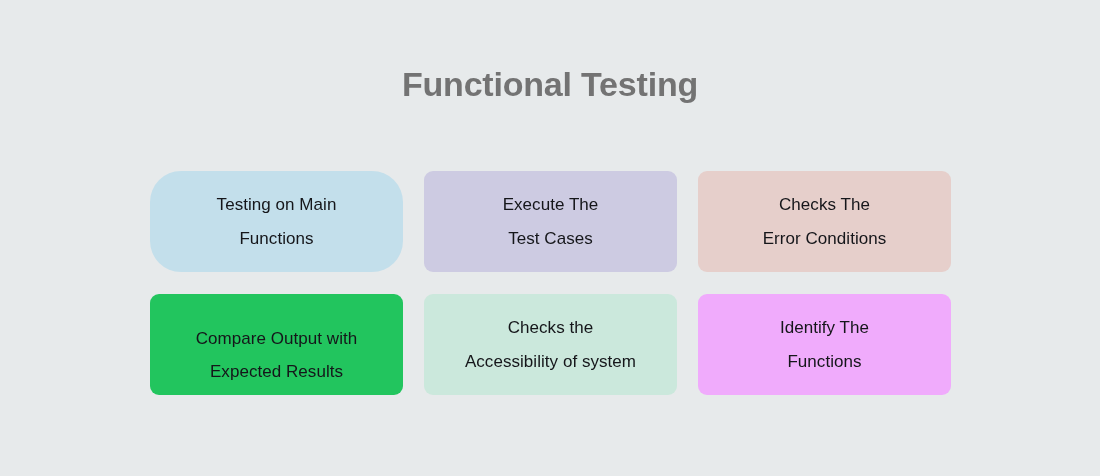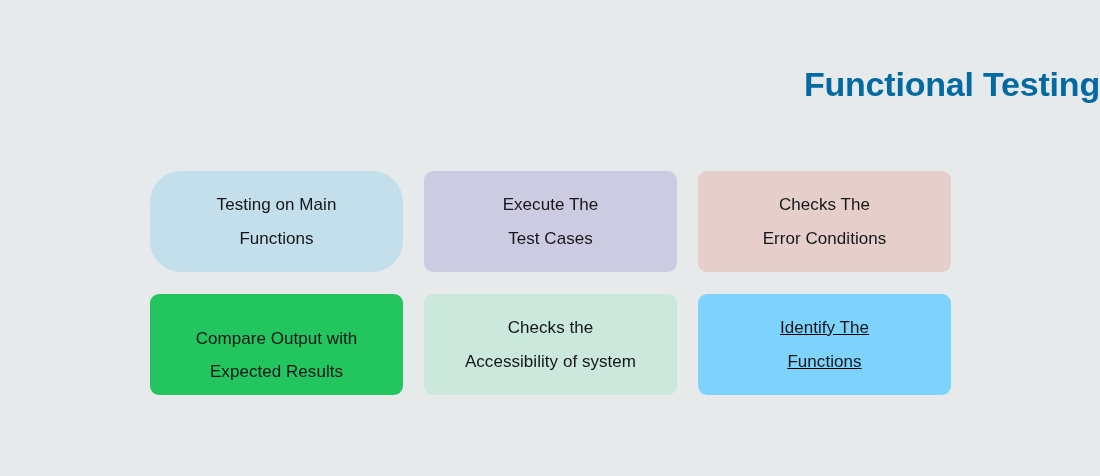--- a/index.html
+++ b/index.html
@@ -18,25 +18,25 @@
     position: relative;
     width: 1100px;
     height: 476px;
     box-sizing: border-box;
   }
   .title {
     position: absolute;
     left: 0;
     top: 64px;
     width: 1100px;
-    text-align: right;
+    text-align: center;
     font-size: 34px;
     font-weight: 700;
     letter-spacing: -0.2px;
-    color: #0369a1;
+    color: #737373;
     line-height: 1.2;
   }
   .grid {
     position: absolute;
     left: 150px;
     top: 171px;
     width: 801px;
     display: grid;
     grid-template-columns: repeat(3, 253px);
     grid-template-rows: repeat(2, 101px);
@@ -88,19 +88,19 @@
     <div class="card" style="background: #22c55e; align-items: flex-end;">
       <span class="card-label">Compare Output with
 Expected Results</span>
     </div>
 
     <div class="card" style="background: rgb(203, 232, 220);">
       <span class="card-label">Checks the
 Accessibility of system</span>
     </div>
 
-    <div class="card" style="background: #7dd3fc; text-decoration: underline;">
+    <div class="card" style="background: #f0abfc;">
       <span class="card-label">Identify The
 Functions</span>
     </div>
 
   </div>
 </div>
 
 </body></html>

